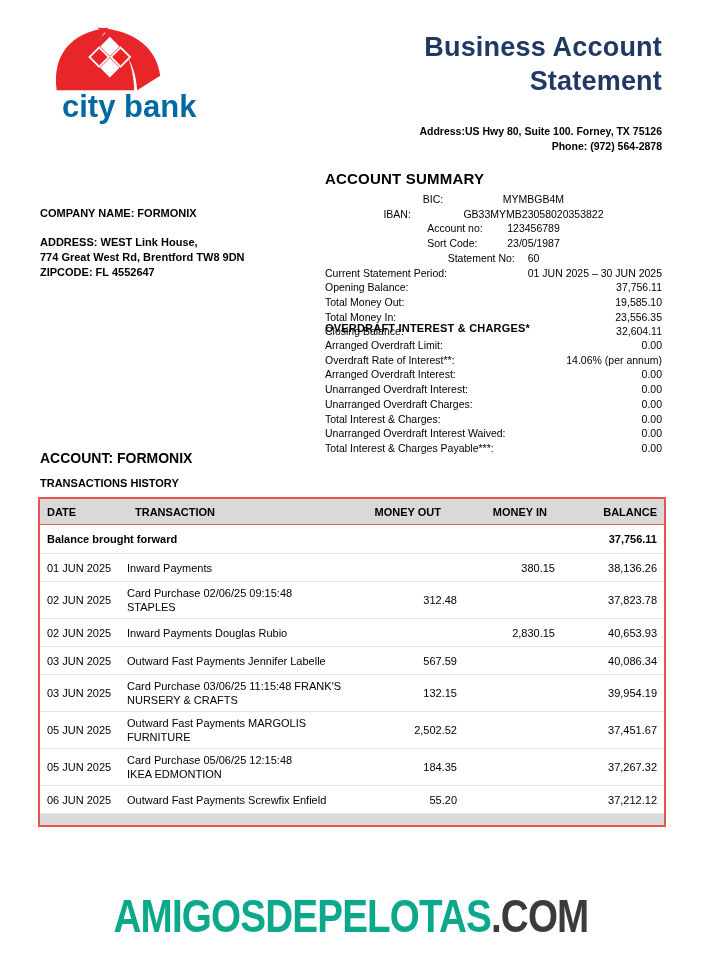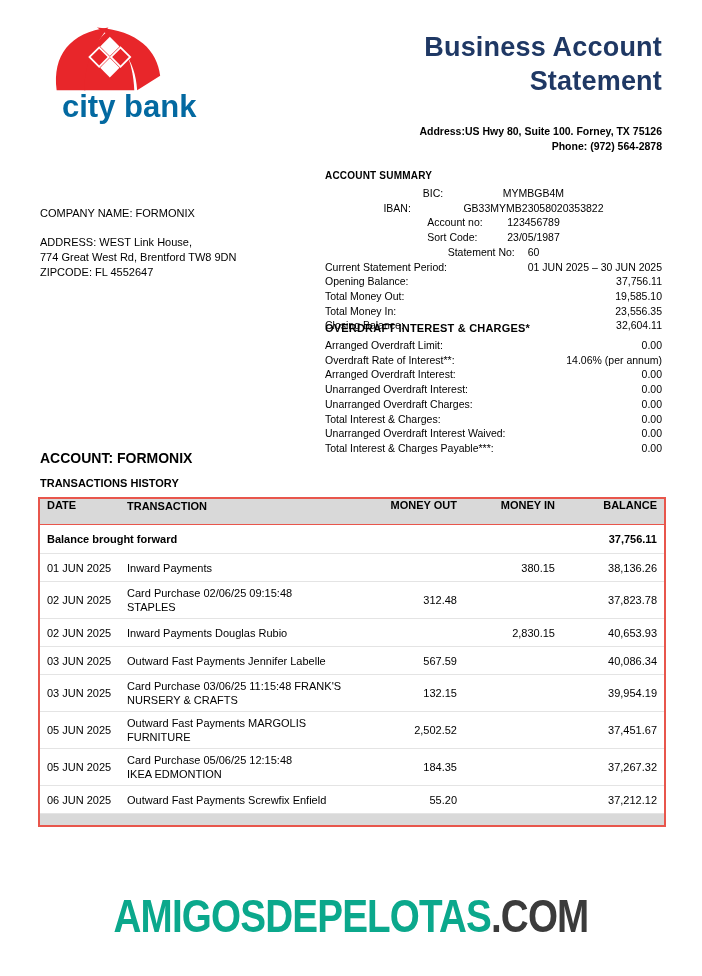--- a/index.html
+++ b/index.html
@@ -30,46 +30,47 @@
     font-weight:bold; font-size:27px; line-height:34px; letter-spacing:.2px;
   }
   .contact {
     position:absolute; top:124px; right:40px;
     text-align:right; font-size:10.5px; font-weight:bold; line-height:15px;
   }
 
   
   .company {
     position:absolute; left:40px; top:206px; width:270px;
-    font-size:11px; font-weight:normal; line-height:15px;
+    font-size:11px; font-weight:bold; line-height:15px;
   }
   .company .gap { height:14px; }
 
   
   .summary   { position:absolute; left:325px; top:170px; width:337px; }
   .overdraft { position:absolute; left:325px; top:322px; width:337px; }
-  .sec-heading { font-size:10px; font-weight:bold; margin:0 0 5px 0; letter-spacing:.2px; }
+  .sec-heading { font-size:15px; font-weight:bold; margin:0 0 5px 0; letter-spacing:.2px; }
   .overdraft .sec-heading { font-size:11px; margin-bottom:4px; }
   .srow { display:flex; font-size:10.5px; line-height:14.7px;justify-content:center; }
   .srow.vleft .lbl { flex:0 0 80px; }
   .srow.vright { justify-content:space-between; }
   .srow.vright .val { text-align:right; }
 
   
   .acct-heading { position:absolute; left:40px; top:450px; font-size:14px; font-weight:bold; }
   .hist-heading { position:absolute; left:40px; top:477px; font-size:11px;  font-weight:bold; }
 
   .txn-table {
     position:absolute; left:38px; top:497px; width:628px;
     border:2px solid #e8564c; font-size:11px;
   }
   .thead {
-    display:flex; min-height:26px;
+    display:flex; align-items:center; min-height:26px;
     background:#d9d9d9; font-weight:bold;
     border-bottom:1px solid #e8564c;
+    gap:8px;
   }
   .trow { display:flex; align-items:center; min-height:28px; padding:4px 0; }
   .trow + .trow { border-top:1px solid #e4e4e4; }
   .trow.bold { font-weight:bold; }
   .c { padding:0 7px; }
   .col-date { flex:0 0 80px; }
   .col-desc { flex:1 1 auto; white-space:pre-line; line-height:14px; }
   .col-out  { flex:0 0 90px;  text-align:right; }
   .col-in   { flex:0 0 98px;  text-align:right; }
   .col-bal  { flex:0 0 102px; text-align:right; }

